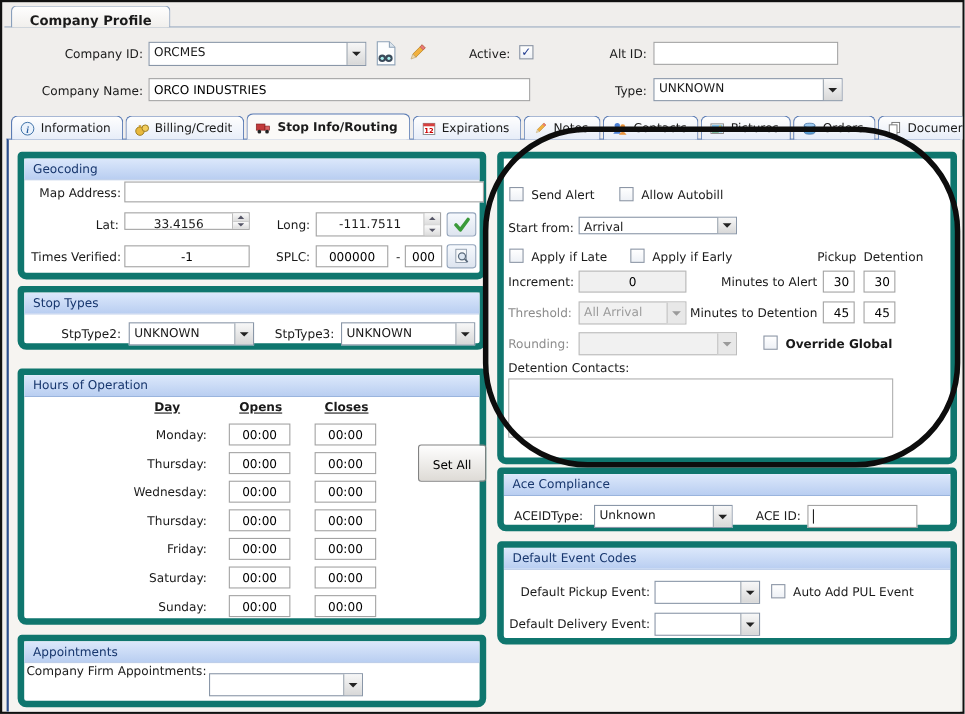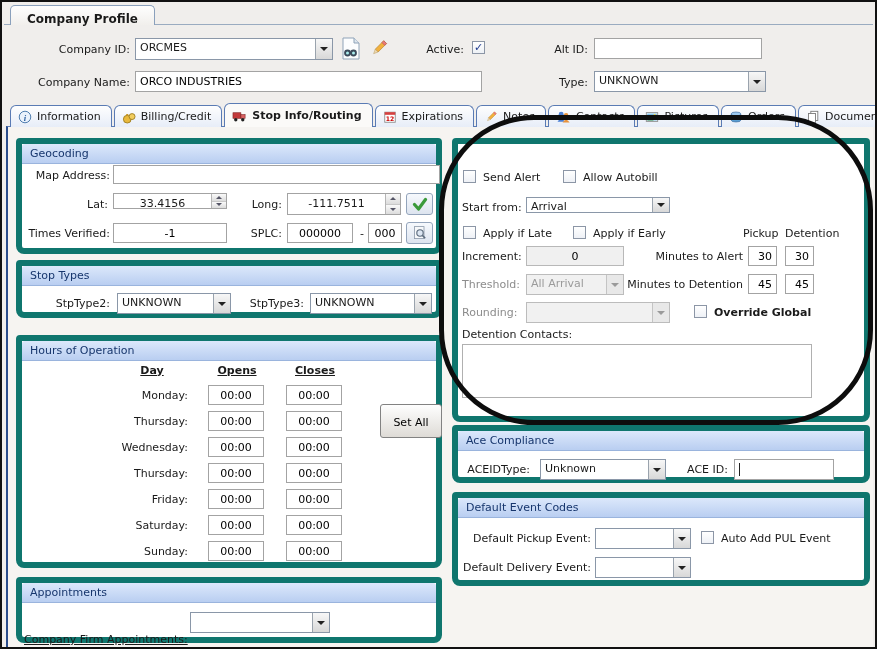--- a/index.html
+++ b/index.html
@@ -298,21 +298,21 @@
     <input class="tin center" style="left: 186px; top: 174px; width: 56px; height: 20px;" value="00:00">
     <input class="tin center" style="left: 264px; top: 174px; width: 56px; height: 20px;" value="00:00">
 
     <div class="lbl r" style="left:20px;top:204px;width:146px;">Sunday:</div>
     <input class="tin center" style="left: 186px; top: 200px; width: 56px; height: 20px;" value="00:00">
     <input class="tin center" style="left: 264px; top: 200px; width: 56px; height: 20px;" value="00:00">
   </div>
 
   <div class="group" style="left:14px;top:575px;width:426px;height:66px;">
     <div class="ghead">Appointments</div>
-    <div class="lbl r" style="left:2px;top:50px;width:162px;text-decoration:underline;">Company Firm Appointments:</div>
+    <div class="lbl r" style="left:2px;top:21px;width:162px;">Company Firm Appointments:</div>
     <div class="combo" style="left:168px;top:29px;width:140px;height:21px;">
       <div class="cval"></div>
       <div class="dbtn">
           <span class="arr"></span>
         </div>
     </div>
   </div>
 
   <div class="group" style="left:450px;top:136px;width:418px;height:284px;">
     <div class="cb" style="left:5px;top:26px;">

